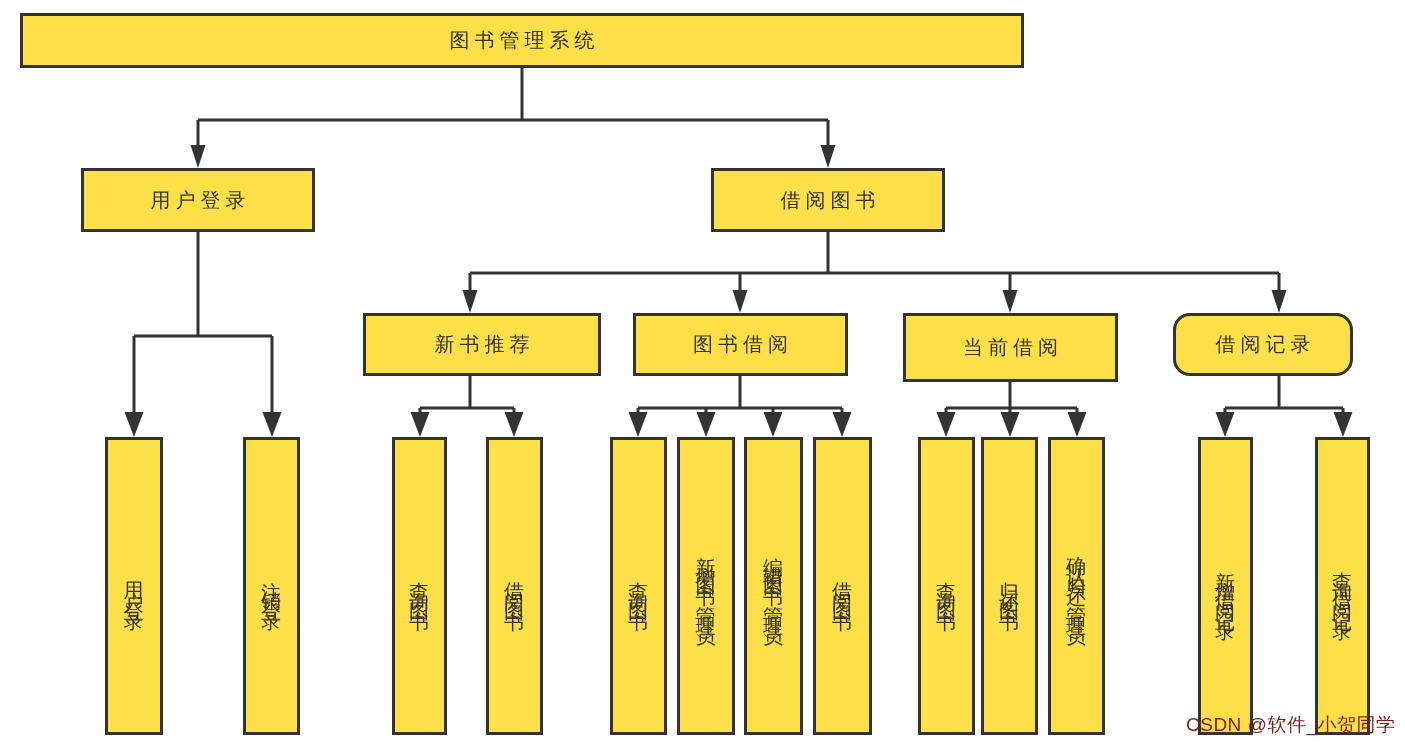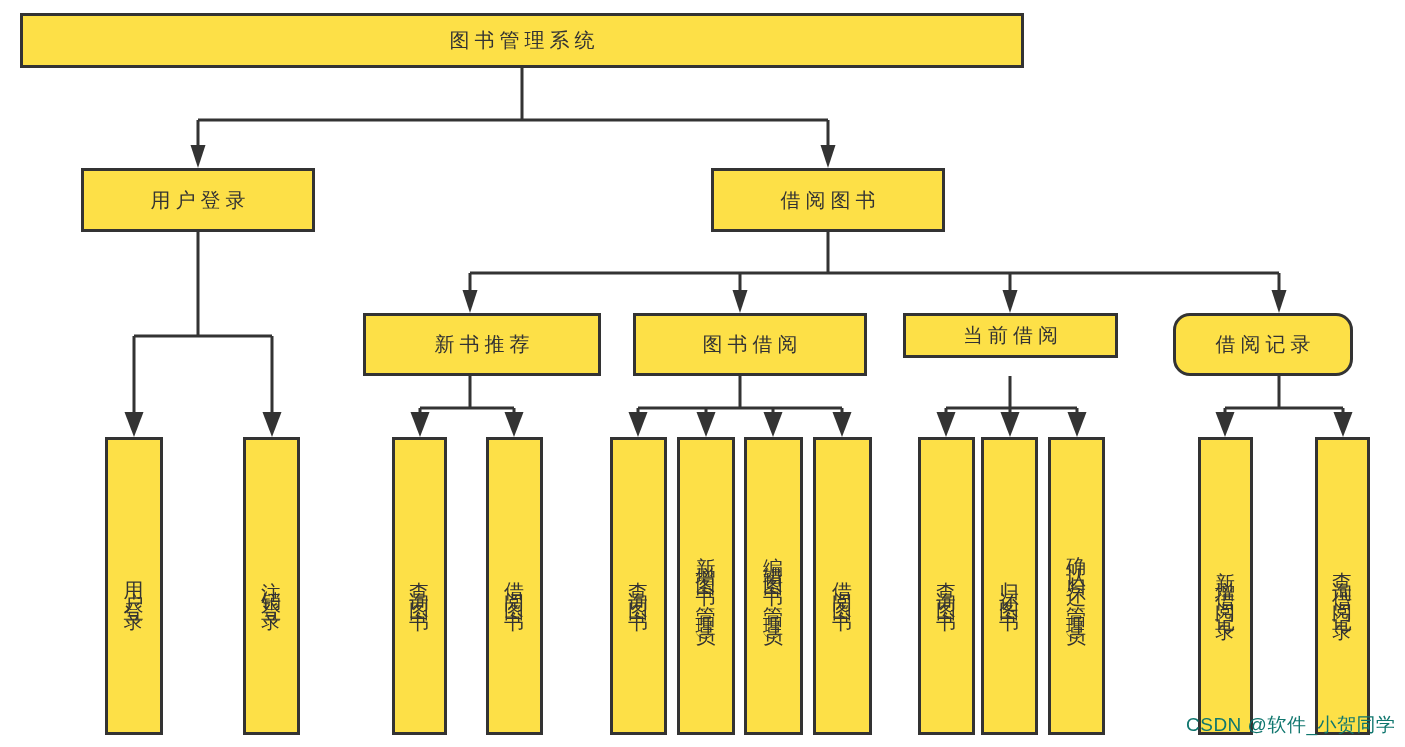--- a/index.html
+++ b/index.html
@@ -27,21 +27,21 @@
     writing-mode:vertical-rl;
     text-orientation:mixed;
     letter-spacing:10px;
     line-height:1;
     white-space:nowrap;
   }
   .watermark{
     position:absolute;
     left:1186px;top:712px;
     font-size:19px;
-    color:#0f766e;
+    color:#7f1d1d;
     white-space:nowrap;
     z-index:2;
     letter-spacing:0.5px;
   }
 </style>
 </head>
 <body>
 
 <div class="canvas">
 
@@ -87,24 +87,24 @@
   <div class="node hnode" style="left:81px;top:168px;width:234px;height:64px;">
     <span class="lbl">用户登录</span>
   </div>
   <div class="node hnode" style="left:711px;top:168px;width:234px;height:64px;">
     <span class="lbl">借阅图书</span>
   </div>
 
   <div class="node hnode" style="left:363px;top:313px;width:238px;height:63px;">
     <span class="lbl">新书推荐</span>
   </div>
-  <div class="node hnode" style="left:633px;top:313px;width:234px;height:63px;">
+  <div class="node hnode" style="left:633px;top:313px;width:215px;height:63px;">
     <span class="lbl">图书借阅</span>
   </div>
-  <div class="node hnode" style="left:903px;top:313px;width:215px;height:45px;">
+  <div class="node hnode" style="left:903px;top:313px;width:215px;height:69px;">
     <span class="lbl">当前借阅</span>
   </div>
   <div class="node hnode" style="left:1173px;top:313px;width:180px;height:63px;border-radius:17px;">
     <span class="lbl">借阅记录</span>
   </div>
 
   <div class="node vnode" style="left:105px;top:437px;width:58px;height:298px;">
     <span class="lbl">用户登录</span>
   </div>
   <div class="node vnode" style="left:243px;top:437px;width:57px;height:298px;">

